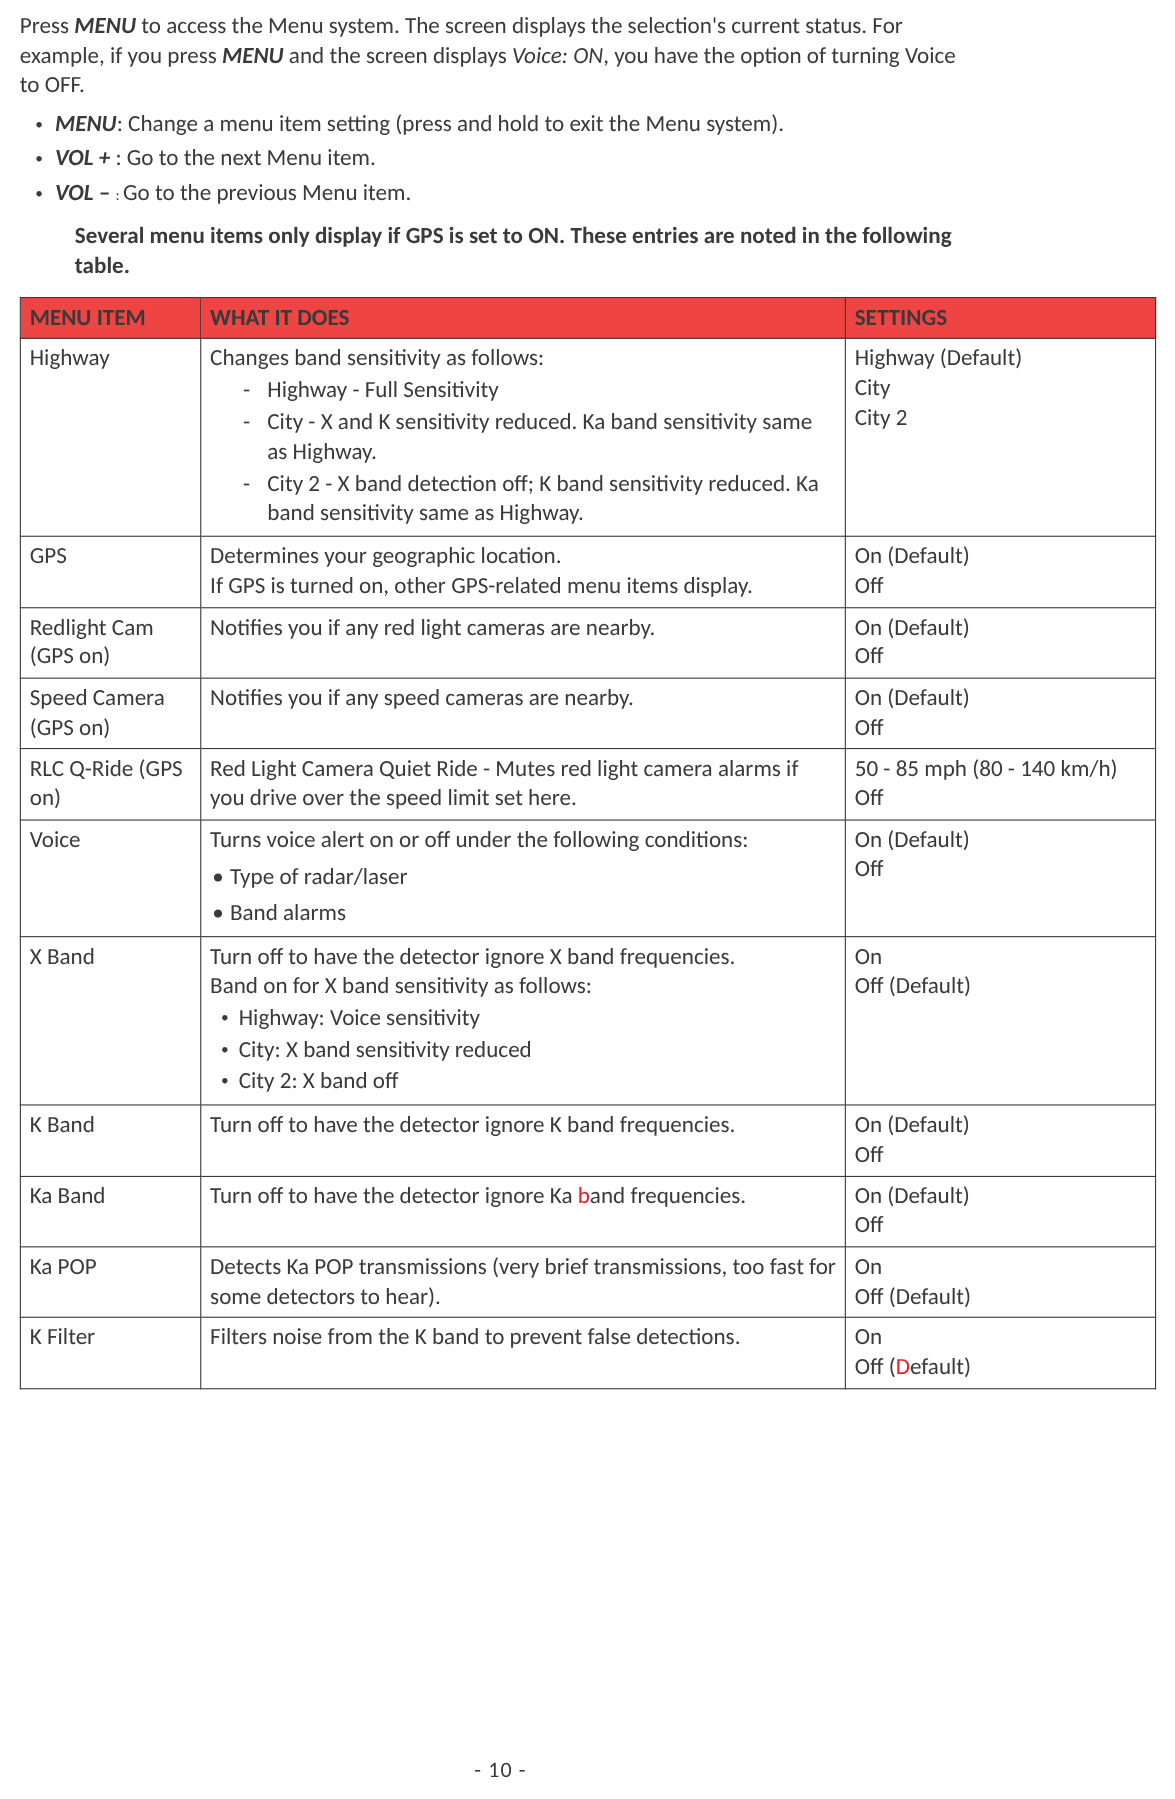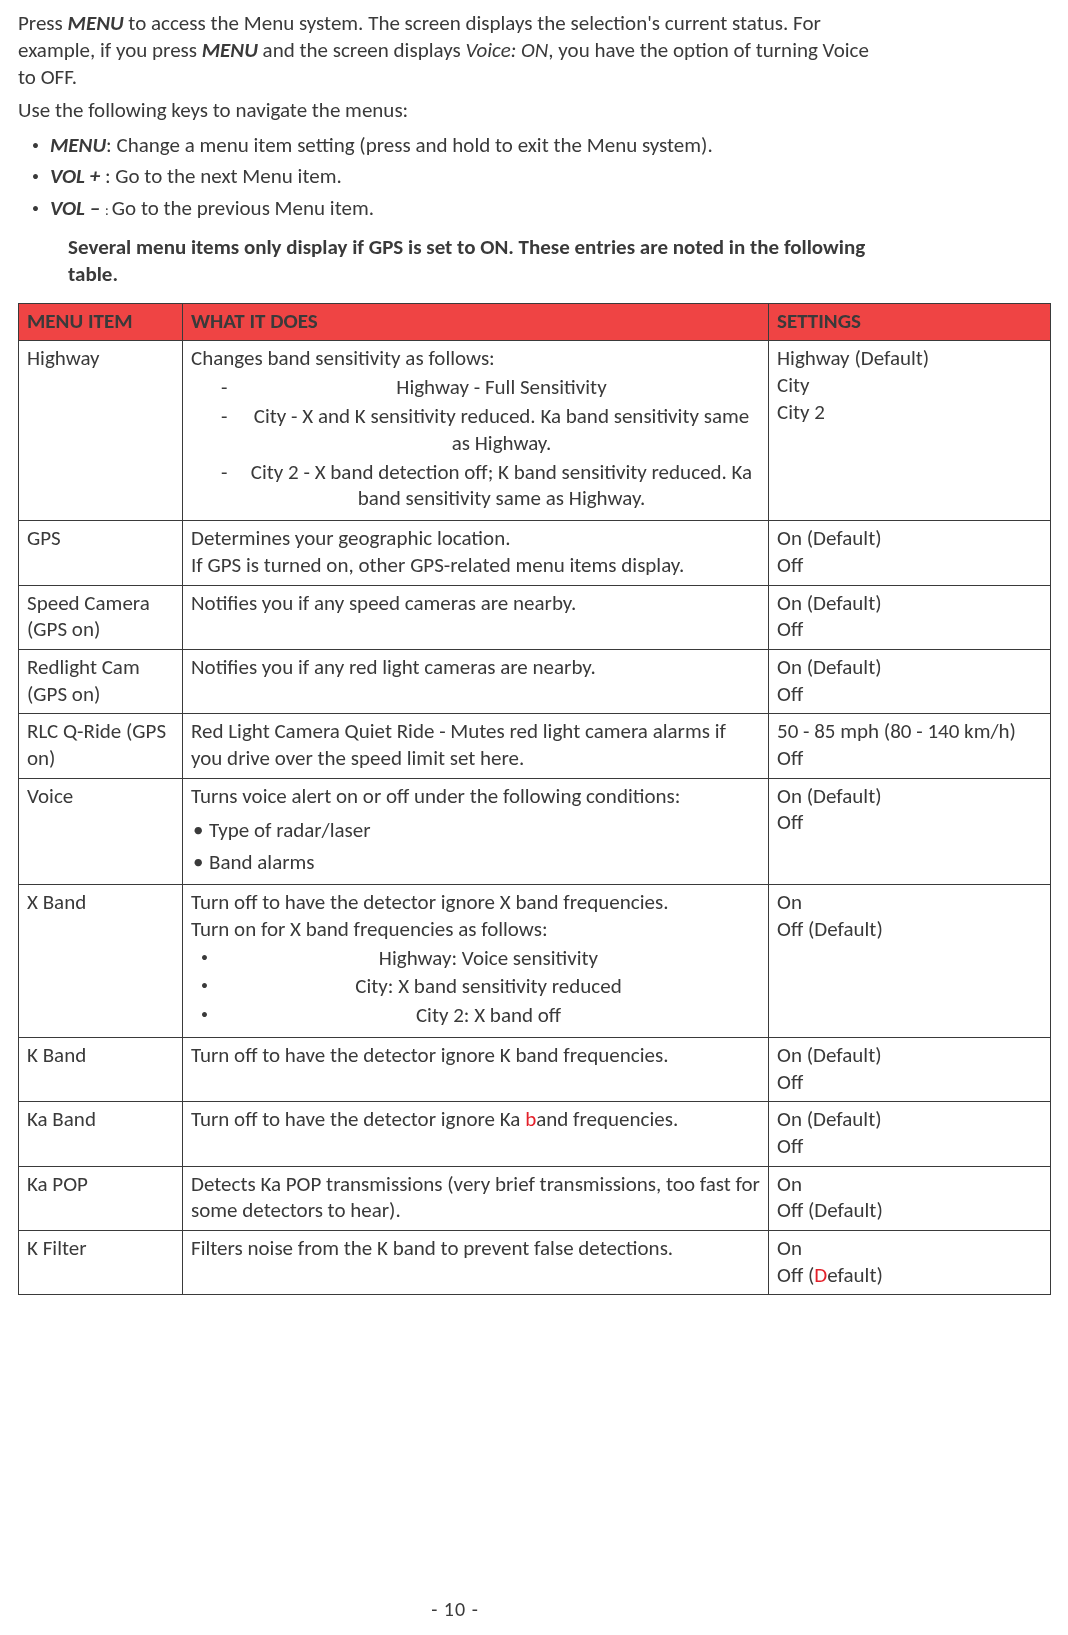--- a/index.html
+++ b/index.html
@@ -31,21 +31,21 @@
     padding:4px 8px 6px 8px;
     vertical-align:top;
     line-height:1.27;
     text-align:left;
   }
   table.menu th{background:#ef4444;font-weight:700;}
   table.menu col.c1{width:164px;}
   table.menu col.c2{width:586px;}
   table.menu col.c3{width:282px;}
   .sub-dash,.sub-dot{list-style:none;padding:0;margin:2px 0 2px 0;}
-  .sub-dash li,.sub-dot li{position:relative;padding-left:52px;line-height:1.28;margin-bottom:2px;text-align:center;}
+  .sub-dash li,.sub-dot li{position:relative;padding-left:52px;line-height:1.28;margin-bottom:2px;}
   .sub-dash li::before{content:"-";position:absolute;left:30px;top:0;}
   .sub-dot li{padding-left:26px;}
   .sub-dot li::before{content:"\2022";position:absolute;left:10px;top:0;font-size:14px;line-height:26px;}
   .bul{list-style:none;padding:0;margin:6px 0 0 0;}
   .bul li{position:relative;padding-left:18px;line-height:1.5;}
   .bul li::before{content:"\2022";position:absolute;left:2px;top:0;}
   .red{color:#E3202A;}
   .pgnum{
     position:absolute;
     bottom:14px;
@@ -58,21 +58,20 @@
 </style>
 </head>
 <body>
 
 <div class="page">
 
   <p>
     <span>Press </span><span class="bi">MENU</span><span> to access the Menu system. The screen displays the selection's current status. For example, if you press </span><span class="bi">MENU</span><span> and the screen displays </span><span style="font-style:italic">Voice: ON</span><span>, you have the option of turning Voice to OFF.</span>
   </p>
 
-  <p>Use the following keys to navigate the menus:</p>
 
   <ul class="navlist">
     <li><b>MENU</b><span>: </span><span>Change a menu item setting (press and hold to exit the Menu system).</span></li>
     <li><b>VOL + </b><span>: </span><span>Go to the next Menu item.</span></li>
     <li><b>VOL – </b><span style="font-size:14px">: </span><span>Go to the previous Menu item.</span></li>
   </ul>
 
   <div class="note">Several menu items only display if GPS is set to ON. These entries are noted in the following table.</div>
 
   <table class="menu">
@@ -110,33 +109,33 @@
           <td>
             <div>Determines your geographic location.</div>
             <div>If GPS is turned on, other GPS-related menu items display.</div>
           </td>
           <td>
             <div>On (Default)</div>
             <div>Off</div>
           </td>
         </tr>
         <tr>
+          <td>Redlight Cam (GPS on)</td>
+          <td>
+            <div>Notifies you if any red light cameras are nearby.</div>
+          </td>
+          <td>
+            <div>On (Default)</div>
+            <div>Off</div>
+          </td>
+        </tr>
+        <tr>
           <td>Speed Camera (GPS on)</td>
           <td>
             <div>Notifies you if any speed cameras are nearby.</div>
-          </td>
-          <td>
-            <div>On (Default)</div>
-            <div>Off</div>
-          </td>
-        </tr>
-        <tr>
-          <td>Redlight Cam (GPS on)</td>
-          <td>
-            <div>Notifies you if any red light cameras are nearby.</div>
           </td>
           <td>
             <div>On (Default)</div>
             <div>Off</div>
           </td>
         </tr>
         <tr>
           <td>RLC Q-Ride (GPS on)</td>
           <td>
             <div>Red Light Camera Quiet Ride - Mutes red light camera alarms if you drive over the speed limit set here.</div>
@@ -157,21 +156,21 @@
           </td>
           <td>
             <div>On (Default)</div>
             <div>Off</div>
           </td>
         </tr>
         <tr>
           <td>X Band</td>
           <td>
             <div>Turn off to have the detector ignore X band frequencies.</div>
-            <div>Turn on for X band frequencies as follows:</div>
+            <div>Band on for X band sensitivity as follows:</div>
             <ul class="sub-dot">
               <li>Highway: Voice sensitivity</li>
               <li>City: X band sensitivity reduced</li>
               <li>City 2: X band off</li>
             </ul>
           </td>
           <td>
             <div>On</div>
             <div>Off (Default)</div>
           </td>

